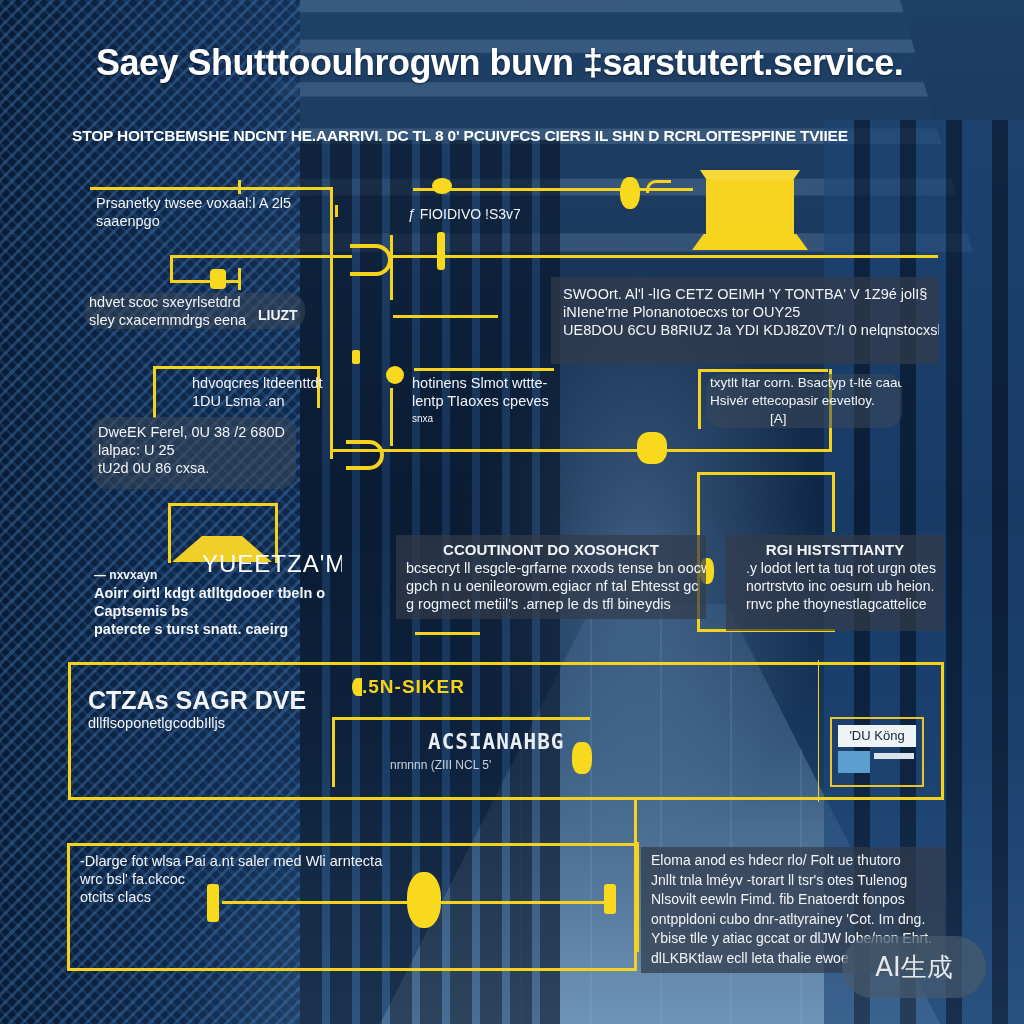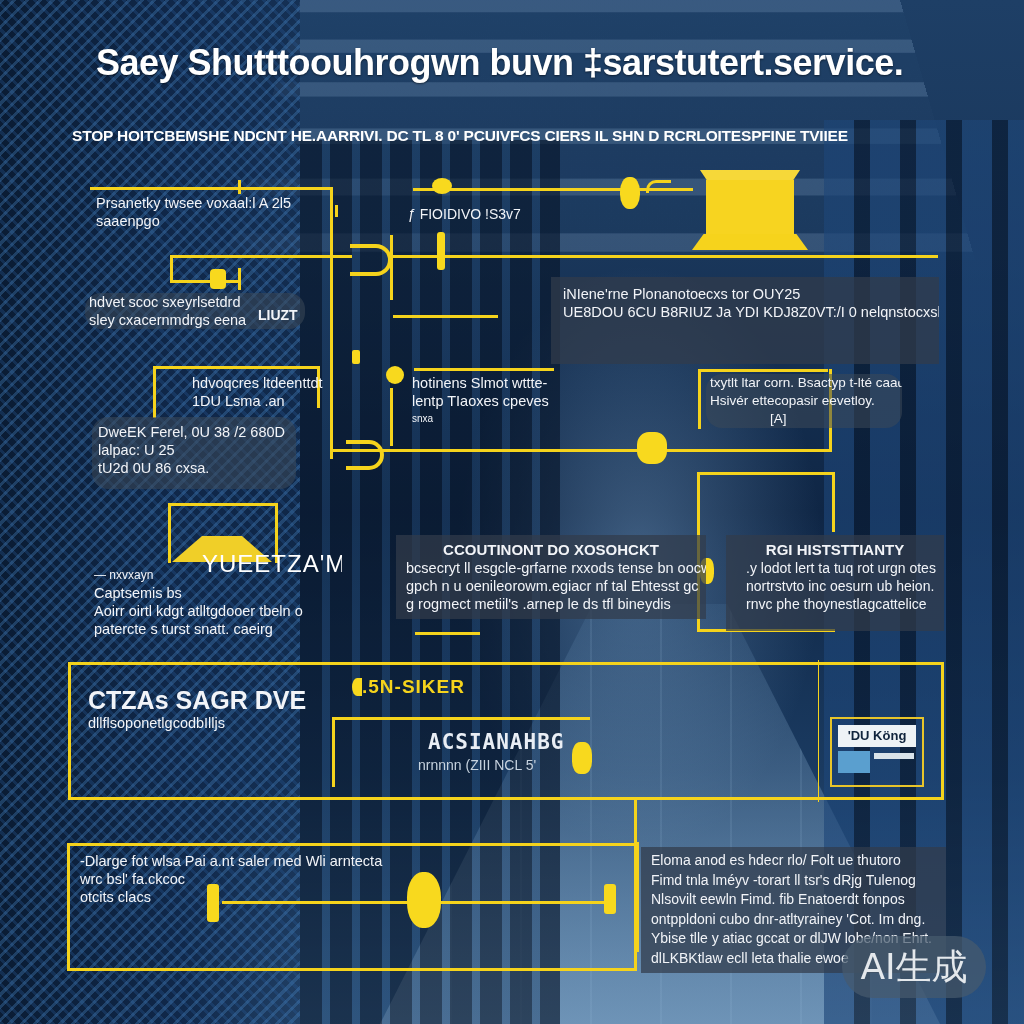--- a/index.html
+++ b/index.html
@@ -78,21 +78,21 @@
   .panel.mid { background: rgba(60,72,88,0.55); border-radius: 16px; }
   .panel .title { font-weight: 700; font-size: 15px; text-align: center; display: block; }
   .panel .line { display: block; }
 
   .yellow-label { color: #f5d31c; font-weight: 700; font-size: 19px; letter-spacing: 1px; }
   .block-label { color: #e9eef5; font-family: "DejaVu Sans Mono", monospace; font-weight: 700; font-size: 21px; letter-spacing: 1px; }
 
   .badge {
     position: absolute; right: 38px; bottom: 26px; width: 144px; height: 62px;
     border-radius: 31px; background: rgba(70,90,110,0.72);
-    color: #e4e8ec; font-size: 36px; display: flex; align-items: center; justify-content: center;
+    color: #e4e8ec; font-size: 26px; display: flex; align-items: center; justify-content: center;
     font-family: "DejaVu Sans", sans-serif;
   }
 </style>
 </head>
 <body>
 
 <div class="bg">
   <div class="bg-base"></div>
   <div class="bg-ceiling"></div>
   <div class="bg-floor"></div>
@@ -156,21 +156,21 @@
   <div style="position:absolute;left:172px;top:536px;width:100px;height:26px;background:#f0cf28;clip-path:polygon(30% 0,70% 0,100% 100%,0 100%);"></div>
   <div class="y yh" style="left:415px;top:632px;width:65px;"></div>
 
   <div class="ybox" style="left:68px;top:662px;width:876px;height:138px;"></div>
   <div class="ybox" style="left:332px;top:717px;width:258px;height:70px;border-right:none;border-bottom:none;"></div>
   <div class="node" style="left:572px;top:742px;width:20px;height:32px;border-radius:40%;"></div>
   <div class="node" style="left:352px;top:678px;width:10px;height:18px;border-radius:50% 0 0 50%;"></div>
   <div class="y yv" style="left:818px;top:660px;height:142px;width:1px;"></div>
 
   <div style="position:absolute;left:830px;top:717px;width:90px;height:66px;border:2px solid #e8c52a;">
-    <div style="position:absolute;left:6px;top:6px;width:78px;height:22px;background:#eef3f6;color:#10243c;font-size:13px;font-weight:700;line-height:22px;text-align:center;">'DU Köng</div>
+    <div style="position:absolute;left:6px;top:6px;width:78px;height:22px;background:#eef3f6;color:#10243c;font-size:13px;font-weight:400;line-height:22px;text-align:center;">'DU Köng</div>
     <div style="position:absolute;left:6px;top:32px;width:32px;height:22px;background:#5a9fcf;"></div>
     <div style="position:absolute;left:42px;top:34px;width:40px;height:6px;background:#d9e3ea;"></div>
   </div>
 
   <div class="ybox" style="left:67px;top:843px;width:570px;height:128px;border-right:none;"></div>
   <div class="y yv" style="left:634px;top:800px;height:170px;"></div>
   <div class="y yh" style="left:222px;top:901px;width:392px;"></div>
   <div class="node" style="left:207px;top:884px;width:12px;height:38px;border-radius:3px;"></div>
   <div class="node" style="left:604px;top:884px;width:12px;height:30px;border-radius:3px;"></div>
   <div class="node" style="left:407px;top:872px;width:34px;height:56px;border-radius:45%;"></div>
@@ -183,20 +183,21 @@
 </div>
 <div class="panel" style="left:408px;top:205px;width:180px;font-size:14px;">ƒ FIOIDIVO  !S3v7</div>
 
 <div class="panel mid" style="left:85px;top:293px;width:220px;padding-left:4px;">
   <span class="line">hdvet scoc sxeyrlsetdrd</span>
   <span class="line">sley cxacernmdrgs eena</span>
 </div>
 <div class="panel" style="left:258px;top:306px;width:50px;font-size:14px;font-weight:700;">LIUZT</div>
 
 <div class="panel dark" style="left:551px;top:277px;width:388px;height:87px;padding:8px 12px;">
+  <span class="line">SWOOrt. Al'l  -lIG CETZ  OEIMH 'Y  TONTBA' V 1Z9é jolI§</span>
   <span class="line"> iNIene'rne  Plonanotoecxs tor OUY25</span>
   <span class="line">UE8DOU 6CU B8RIUZ Ja YDI KDJ8Z0VT:/I 0 nelqnstocxsh</span>
 </div>
 
 <div class="panel" style="left:170px;top:374px;width:150px;margin-left:22px;">
   <span class="line">hdvoqcres  ltdeenttdt</span>
   <span class="line">1DU Lsma .an</span>
 </div>
 <div class="panel" style="left:412px;top:374px;width:150px;">
   <span class="line">hotinens Slmot wttte-</span>
@@ -208,24 +209,24 @@
   <span class="line">Hsivér ettecopasir eevetloy.</span>
   <span class="line" style="padding-left:60px;">[A]</span>
 </div>
 
 <div class="panel mid" style="left:92px;top:417px;width:204px;height:72px;padding:6px 6px;">
   <span class="line">DweEK  Ferel, 0U 38 /2 680D</span>
   <span class="line">lalpac: U 25</span>
   <span class="line">tU2d 0U 86 cxsa.</span>
 </div>
 
-<div class="panel" style="left:94px;top:566px;width:240px;">
+<div class="panel" style="left:94px;top:566px;width:240px;font-weight:bold;">
   <span class="line" style="font-size:12px;">— nxvxayn</span>
+  <span class="line">Aoirr oirtl kdgt atlltgdooer tbeln o</span>
   <span class="line">Captsemis   bs</span>
-  <span class="line">Aoirr oirtl kdgt atlltgdooer tbeln o</span>
   <span class="line">patercte s  turst snatt. caeirg</span>
 </div>
 <div class="panel" style="left:202px;top:550px;width:140px;font-size:24px;line-height:28px;color:#ffffff;letter-spacing:1px;">YUEETZA'M</div>
 
 <div class="panel dark" style="left:348px;top:535px;width:310px;height:84px;padding:6px 10px;margin-left:48px;">
   <span class="title">CCOUTINONT DO XOSOHCKT</span>
   <span class="line">bcsecryt ll esgcle-grfarne rxxods tense bn oocwsgo.</span>
   <span class="line">gpch n u  oenileorowm.egiacr nf tal Ehtesst gc</span>
   <span class="line">g  rogmect metiil's .arnep le ds tfl bineydis</span>
 </div>
@@ -234,29 +235,29 @@
   <span class="title">RGI HISTSTTIANTY</span>
   <span class="line">.y lodot lert ta  tuq rot urgn otes</span>
   <span class="line"> nortrstvto inc oesurn ub  heion.</span>
   <span class="line">rnvc phe thoynestlagcattelice</span>
 </div>
 
 <div class="panel" style="left:88px;top:688px;width:240px;font-size:25px;line-height:24px;font-weight:700;">CTZAs  SAGR DVE</div>
 <div class="panel" style="left:88px;top:714px;width:240px;">dllflsoponetlgcodbIlljs</div>
 <div class="panel yellow-label" style="left:362px;top:678px;width:160px;">.5N-SIKER</div>
 <div class="panel block-label" style="left:428px;top:733px;width:150px;">ACSIANAHBG</div>
-<div class="panel" style="left:418px;top:756px;width:170px;font-size:14px;color:#c7d3df;">nrnnnn (ZIII  NCL 5'</div>
+<div class="panel" style="left:390px;top:756px;width:170px;font-size:12px;color:#c7d3df;">nrnnnn (ZIII  NCL 5'</div>
 
 <div class="panel" style="left:80px;top:852px;width:340px;">
   <span class="line">-Dlarge fot wlsa Pai a.nt saler med  Wli  arntecta</span>
   <span class="line">wrc bsl' fa.ckcoc</span>
   <span class="line"> otcits  clacs</span>
 </div>
 <div class="panel dark" style="left:641px;top:847px;width:305px;height:126px;padding:4px 10px;font-size:14px;line-height:19.5px;">
   <span class="line">Eloma  anod  es  hdecr rlo/ Folt ue thutoro</span>
-  <span class="line">  Fimd tnla lméyv -torart ll tsr's dRjg Tulenog</span>
+  <span class="line">  Jnllt tnla lméyv -torart ll tsr's otes Tulenog</span>
   <span class="line">Nlsovilt eewln Fimd. fib  Enatoerdt fonpos</span>
   <span class="line">ontppldoni  cubo  dnr-atltyrainey 'Cot. Im dng.</span>
   <span class="line">Ybise  tlle y  atiac gccat or dlJW lobe/non Ehrt.</span>
   <span class="line">dlLKBKtlaw ecll leta  thalie  ewoe</span>
 </div>
 
 <div class="badge">AI生成</div>
 
 </body></html>

